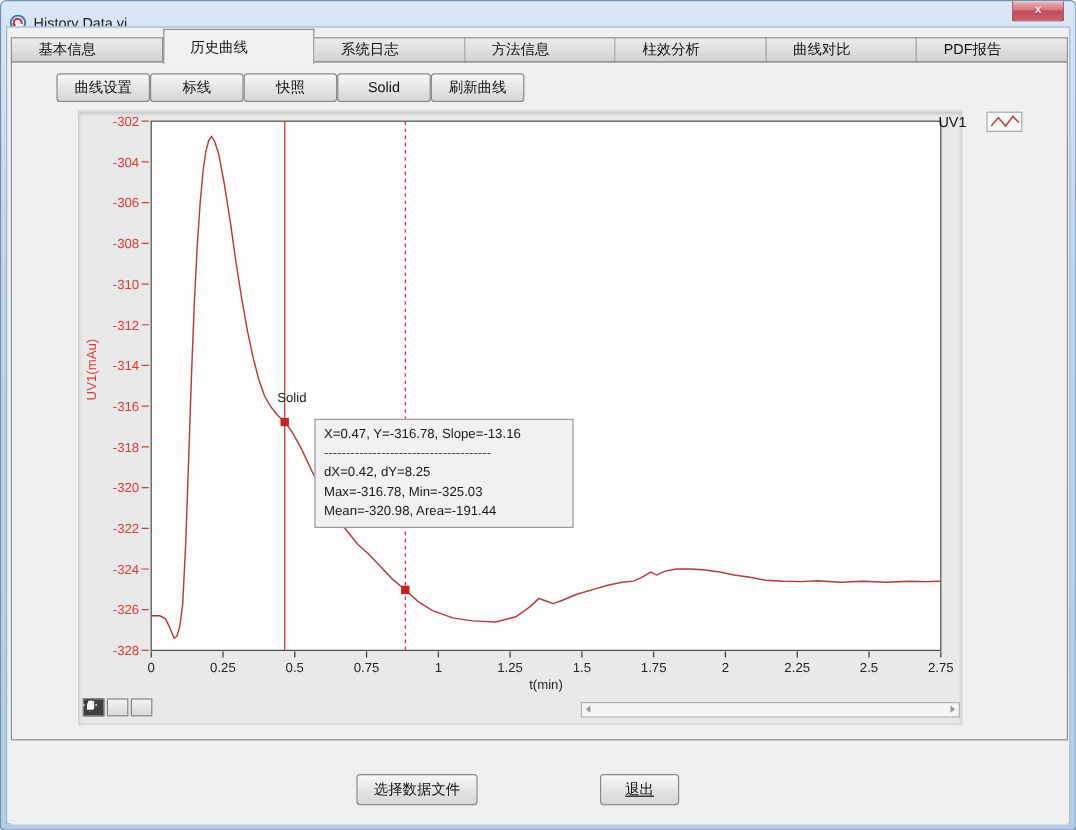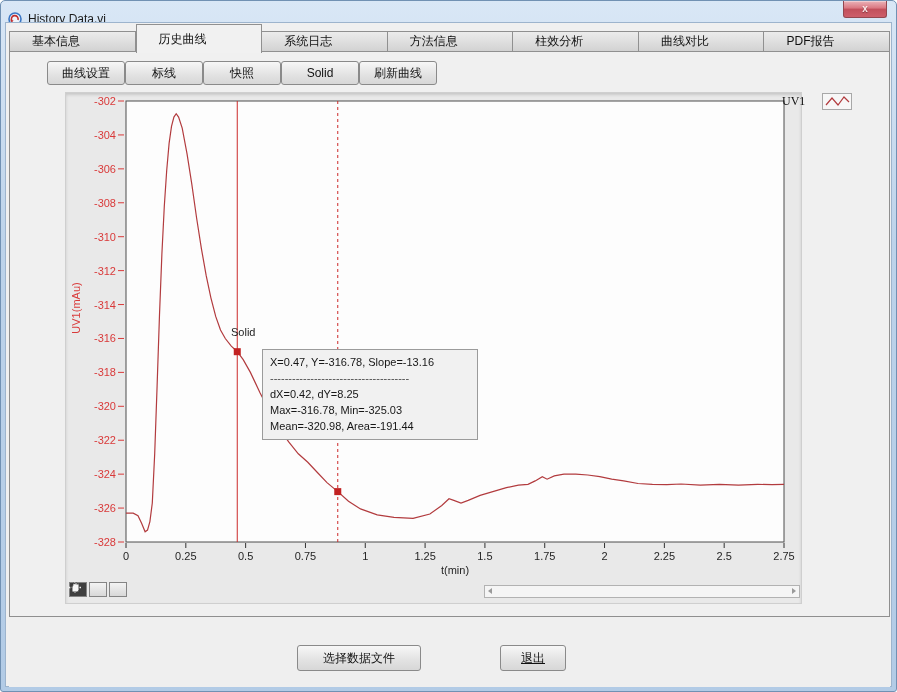--- a/index.html
+++ b/index.html
@@ -47,21 +47,21 @@
         display:flex;align-items:center;justify-content:center;padding:0;cursor:pointer;}
   .pbtn.sel{background:#3f3f3f;}
 
   
   .hscroll{position:absolute;left:418px;top:492px;width:316px;height:13px;border:1px solid #b2b2b2;background:#f5f5f5;}
   .arr{position:absolute;top:2px;cursor:pointer;}
   .tri-l{width:0;height:0;border-top:3px solid transparent;border-bottom:3px solid transparent;border-right:4px solid #9a9a9a;}
   .tri-r{width:0;height:0;border-top:3px solid transparent;border-bottom:3px solid transparent;border-left:4px solid #9a9a9a;}
 
   
-  .legend{position:absolute;left:772px;top:41px;display:flex;align-items:center;gap:17px;font-size:12px;color:#111;cursor:pointer;font-family:Liberation Serif, serif;}
+  .legend{position:absolute;left:772px;top:41px;display:flex;align-items:center;gap:17px;font-size:12px;color:#111;cursor:pointer;}
   .legend-box{width:30px;height:17px;border:1px solid #a8a8a8;background:#f7f7f7;display:inline-flex;align-items:center;justify-content:center;}
 
   
   .footer{position:absolute;left:3px;top:594px;width:881px;height:70px;background:#efefef;}
   .fbtn{position:absolute;top:28px;height:26px;font-size:12px;color:#111;cursor:pointer;
         background:linear-gradient(#f7f7f7,#e2e2e2 60%,#d7d7d7);border:1px solid #8a8a8a;border-radius:3px;
         font-family:"Liberation Sans","DejaVu Sans",sans-serif;}
 </style>
 </head>
 <body>
@@ -218,17 +218,17 @@
         <span>UV1</span>
         <span class="legend-box">
           <svg width="28" height="15" viewBox="0 0 28 15">
             <polyline points="3,11 9,4 15,11 21,3 26,8" fill="none" stroke="#b23b3e" stroke-width="1.2"></polyline>
           </svg>
         </span>
       </div>
     </div>
 
     <div class="footer" id="footer">
-        <button class="fbtn" style="left: 288px; width: 124px;">选择数据文件</button>
+        <button class="fbtn" style="left: 288px; width: 101px;">选择数据文件</button>
         <button class="fbtn" style="left: 491px; width: 66px; text-decoration: underline;">退出</button>
       </div>
   </div>
 </div>
 
 </body></html>

